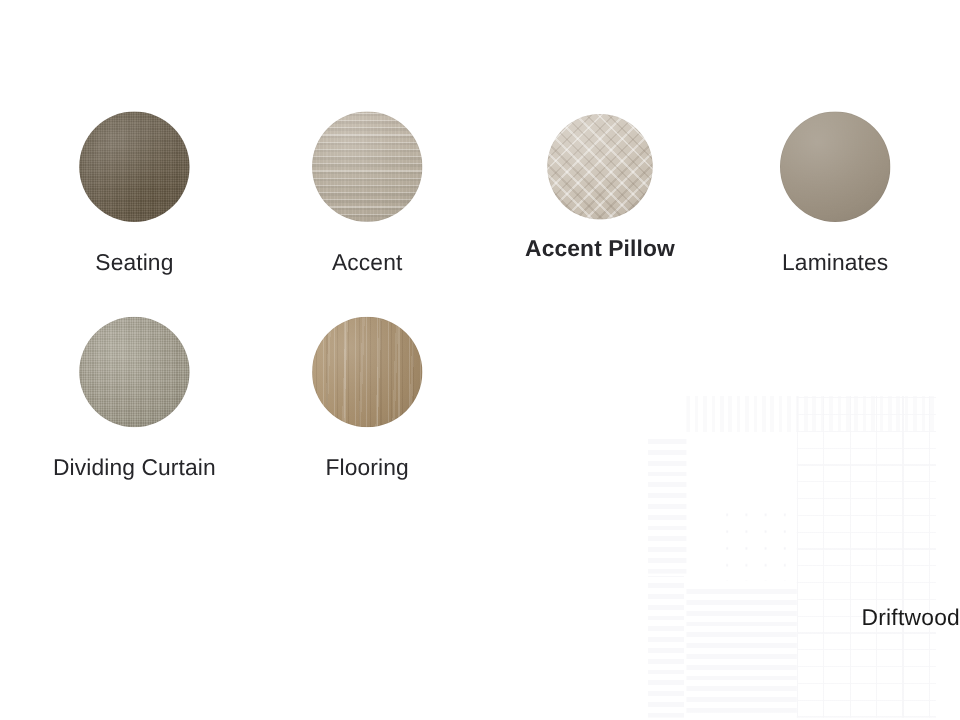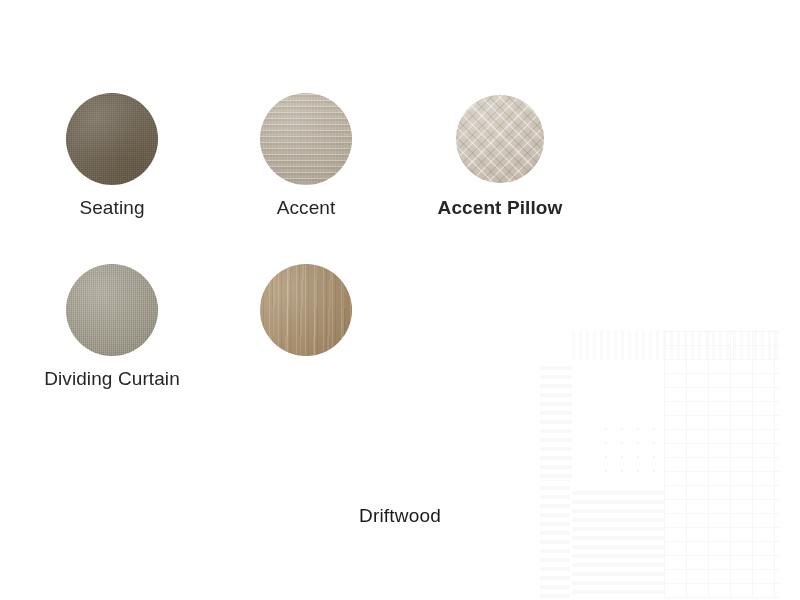--- a/index.html
+++ b/index.html
@@ -85,21 +85,21 @@
     border-radius: 50%;
     background:
       radial-gradient(circle at 34% 28%,
         rgba(255,255,255,0.16) 0%,
         rgba(255,255,255,0.05) 42%,
         rgba(0,0,0,0.00) 66%,
         rgba(0,0,0,0.07) 100%);
     pointer-events: none;
   }
   .swatch-label {
-    margin-top: 12px;
+    margin-top: 24px;
     font-size: 19px;
     line-height: 22px;
     color: #26262a;
     letter-spacing: 0.1px;
     white-space: nowrap;
   }
 
   
 
   
@@ -180,21 +180,21 @@
         rgba(0,0,0,0.00) 2px, rgba(0,0,0,0.00) 14px),
       linear-gradient(100deg, #b29a78 0%, #a68e6d 45%, #9c8463 100%);
   }
 
   
   #palette-title {
     position: absolute;
     left: 0;
     width: 800px;
     top: 504px;
-    text-align: center;
+    text-align: right;
     font-size: 19px;
     line-height: 24px;
     color: #1a1a1a;
     letter-spacing: 0.2px;
     font-weight: 400;
   }
 </style>
 </head>
 <body>
 
@@ -217,25 +217,30 @@
   <div class="swatch" style="left:214px; top:93px; width:184px;">
     <div class="swatch-disc tex-bedding" style="width:92px; height:92px;"></div>
     <div class="swatch-label">Accent</div>
   </div>
 
   <div class="swatch" style="left:408px; top:95px; width:184px;">
     <div class="swatch-disc tex-accent-pillow" style="width:88px; height:88px;"></div>
     <div class="swatch-label" style="margin-top:14px;font-weight:bold;">Accent Pillow</div>
   </div>
 
+  <div class="swatch" style="left:604px; top:93px; width:184px;">
+    <div class="swatch-disc tex-laminates" style="width:92px; height:92px;"></div>
+    <div class="swatch-label">Laminates</div>
+  </div>
 
   <div class="swatch" style="left:20px; top:264px; width:184px;text-align:center;">
     <div class="swatch-disc tex-dividing-curtain" style="width:92px; height:92px;"></div>
     <div class="swatch-label">Dividing Curtain</div>
   </div>
 
   <div class="swatch" style="left:214px; top:264px; width:184px;">
     <div class="swatch-disc tex-flooring" style="width:92px; height:92px;"></div>
+    <div class="swatch-label">Flooring</div>
   </div>
 
   <div id="palette-title">Driftwood</div>
 
 </div>
 
 </body></html>

